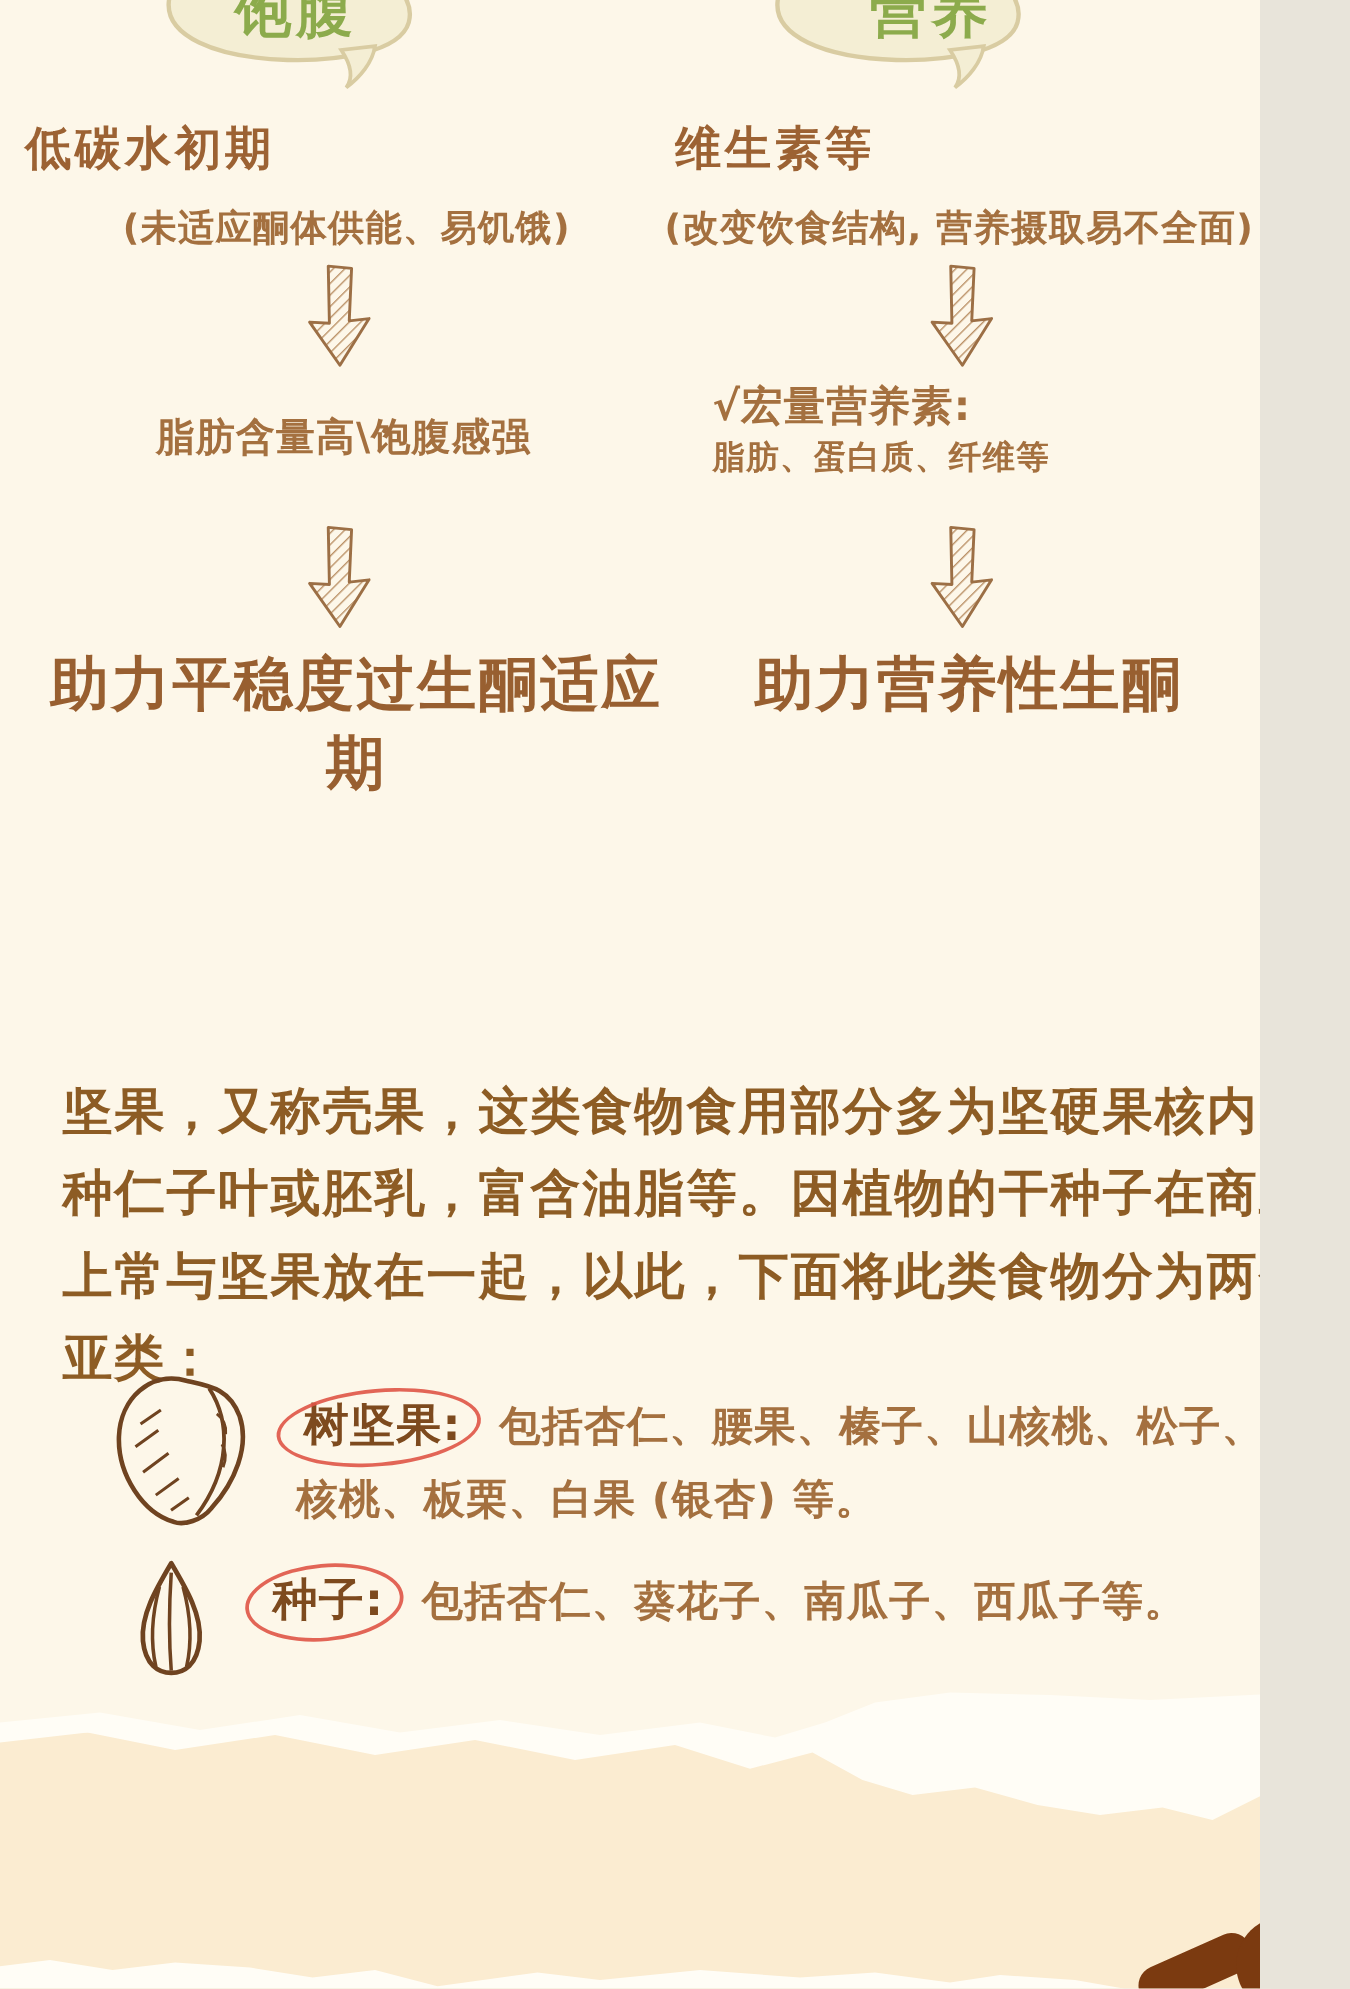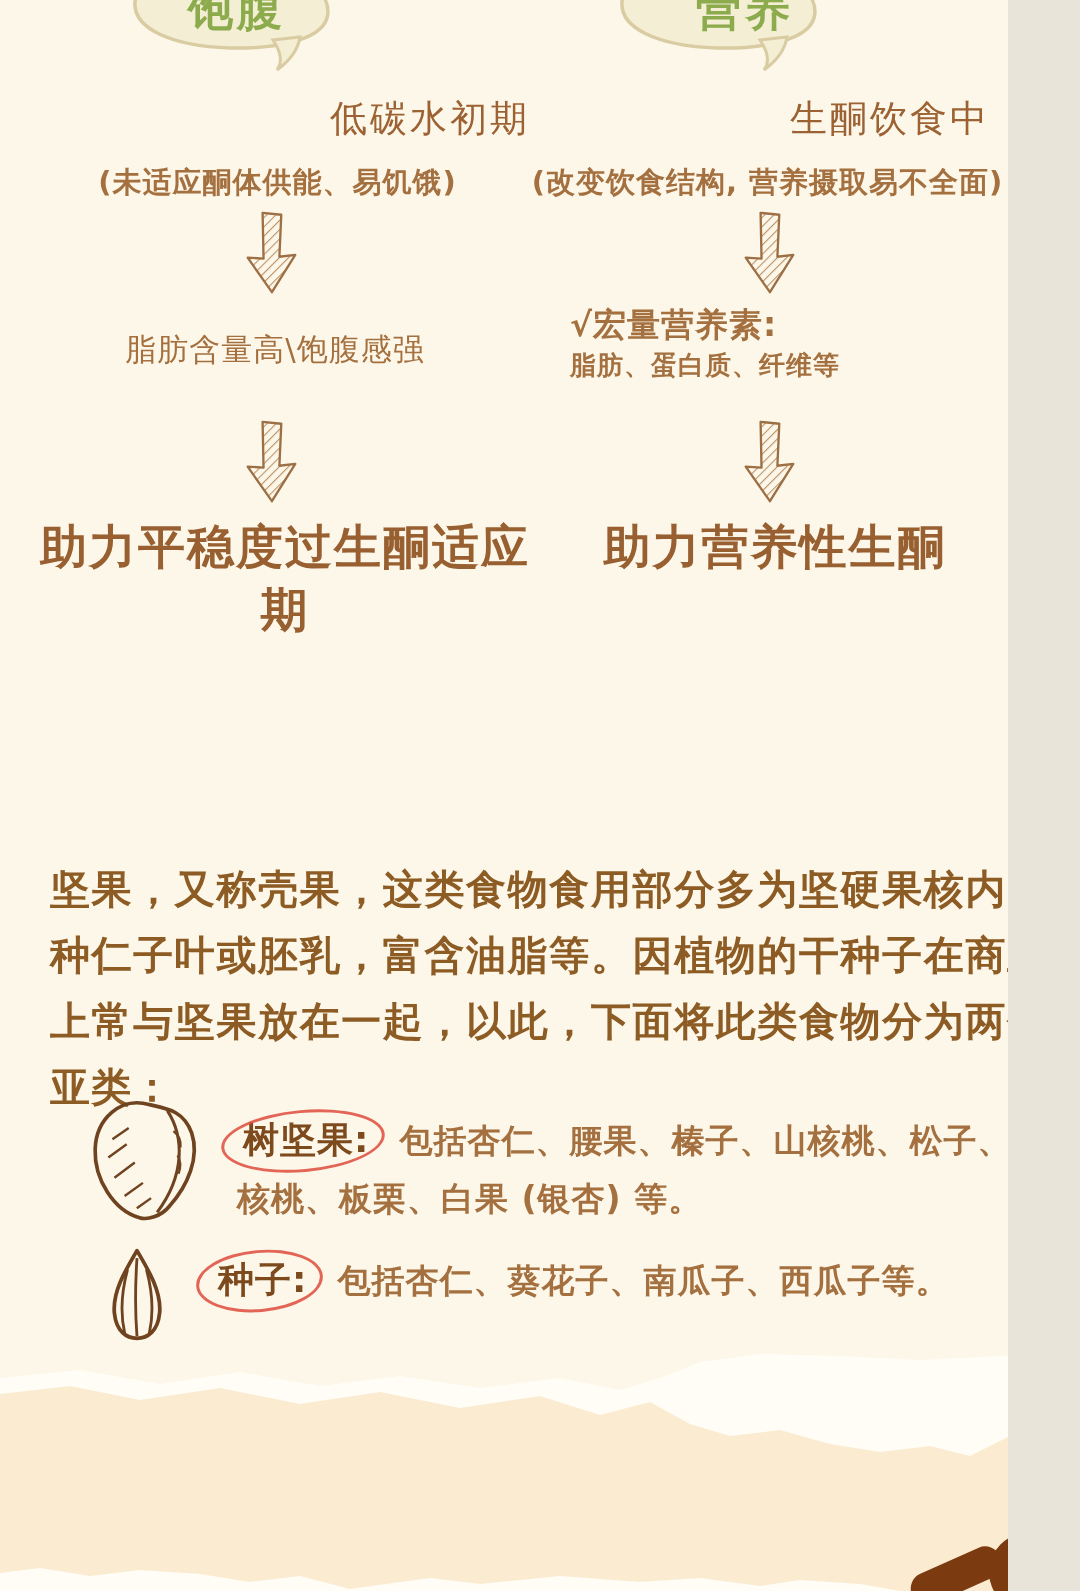--- a/index.html
+++ b/index.html
@@ -13,30 +13,30 @@
   }
   .abs{position:absolute;}
   
   .bubble-label{
     position:absolute;
     font-size:45px;font-weight:800;letter-spacing:4px;
     color:#8cab4c;text-align:center;width:170px;
   }
   
   .col-title{
-    position:absolute;text-align:right;
-    font-size:37px;font-weight:400;letter-spacing:3px;color:#9c6233;
+    position:absolute;text-align:left;
+    font-size:37px;font-weight:700;letter-spacing:3px;color:#9c6233;
   }
   .col-sub{
     position:absolute;text-align:center;
     font-size:29px;font-weight:600;letter-spacing:1px;color:#a4703f;margin-top:12px;
   }
   .mid-text{
     position:absolute;text-align:center;
-    font-size:31px;font-weight:400;letter-spacing:1px;color:#a4703f;
+    font-size:31px;font-weight:700;letter-spacing:1px;color:#a4703f;
   }
   .check-row{display:flex;align-items:baseline;margin-bottom:13px;flex-direction:column;}
   .check-label{font-size:33px;font-weight:800;color:#a4703f;letter-spacing:1px;white-space:nowrap;}
   .check-detail{font-size:26px;font-weight:700;color:#a4703f;letter-spacing:1px;margin-left:8px;white-space:nowrap;}
   .concl{
     position:absolute;text-align:center;
     font-size:47px;font-weight:800;letter-spacing:2px;color:#985f30;
   }
   .para{
     position:absolute;left:50px;width:998px;
@@ -99,21 +99,21 @@
 
   <svg class="abs" style="left:612px;top:-48px" width="210" height="125" viewBox="0 0 210 125">
     <path d="M105,8 C55,4 12,22 10,50 C8,76 45,94 105,96 C145,97 195,90 202,66 C209,40 175,14 105,8 Z" fill="#f4eed4" stroke="#d9cca2" stroke-width="3.5"></path>
     <path d="M148,88 C156,100 158,110 152,118 C163,110 173,98 175,85 Z" fill="#f4eed4" stroke="#d9cca2" stroke-width="3"></path>
   </svg>
   <div class="bubble-label" style="left:660px;top:-20px">营养</div>
 
   <div class="col-title" style="left:20px;top:94px;width:510px">低碳水初期</div>
   <div class="col-sub" style="left:5px;top:151px;width:545px">(未适应酮体供能、易饥饿)</div>
 
-  <div class="col-title" style="left:540px;top:94px;width:450px">生酮饮食中</div>
+  <div class="col-title" style="left:540px;top:94px;width:450px">维生素等</div>
   <div class="col-sub" style="left:520px;top:151px;width:495px">(改变饮食结构, 营养摄取易不全面)</div>
 
   <svg class="abs" style="left:243px;top:209px" width="56" height="88" viewBox="0 0 60 92">
     <path d="M21,3 L41,5 L39,50 L56,48 L31,88 L5,51 L22,52 Z" fill="url(#hatch)" stroke="#9c6f45" stroke-width="2.5" stroke-linejoin="round"></path>
   </svg>
   <svg class="abs" style="left:741px;top:209px" width="56" height="88" viewBox="0 0 60 92">
     <path d="M21,3 L41,5 L39,50 L56,48 L31,88 L5,51 L22,52 Z" fill="url(#hatch)" stroke="#9c6f45" stroke-width="2.5" stroke-linejoin="round"></path>
   </svg>
 
   <div class="mid-text" style="left:10px;top:329px;width:530px">脂肪含量高\饱腹感强</div>

